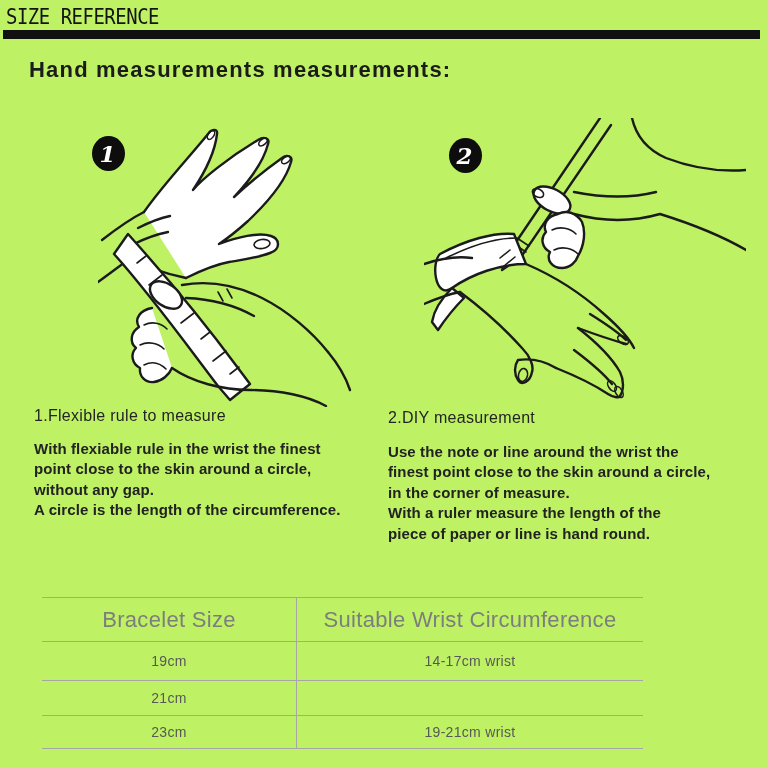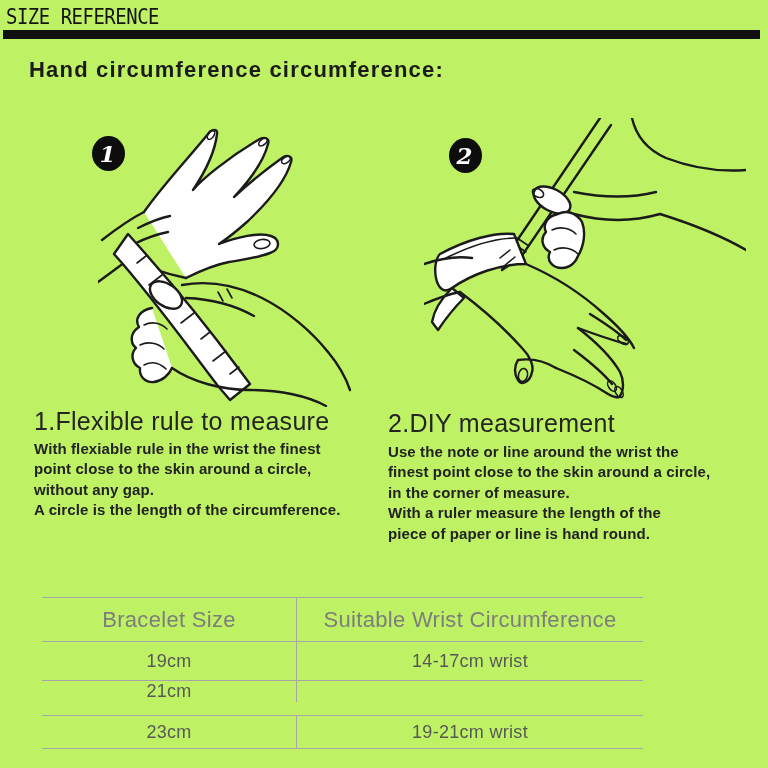--- a/index.html
+++ b/index.html
@@ -36,55 +36,55 @@
 
   .illus { position:absolute; }
   .illus-1 { left:98px;  top:122px; width:292px; height:285px; }
   .illus-2 { left:424px; top:118px; width:322px; height:284px; }
   .illus svg { width:100%; height:100%; display:block; }
   .ln { fill:none; stroke:#1b1b1b; stroke-width:2.4; stroke-linecap:round; stroke-linejoin:round; }
   .fw { fill:#ffffff; stroke:#1b1b1b; stroke-width:2.4; stroke-linecap:round; stroke-linejoin:round; }
   .tk { fill:none; stroke:#1b1b1b; stroke-width:1.6; stroke-linecap:round; }
 
   .step-heading {
-    position:absolute; font-size:25px; font-weight:400; color:#242424;
+    position:absolute; font-size:16px; font-weight:400; color:#242424;
     letter-spacing:0.3px; white-space:nowrap;text-align:center;
   }
   .heading-1 { left:34px;  top:407px; }
   .heading-2 { left:388px; top:409px; }
 
   .step-body {
     position:absolute; font-size:15px; font-weight:700; color:#222222;
     line-height:20.4px; letter-spacing:0.1px; white-space:nowrap;
   }
   .body-1 { left:34px;  top:439px; }
   .body-2 { left:388px; top:442px; }
 
   
   .size-table { position:absolute; left:42px; top:597px; width:601px; }
   .t-row { display:flex; border-bottom:1px solid #a6a6a6; }
   .t-row.head { border-top:1px solid #a6a6a6; height:45px; }
   .t-row.r1 { height:39px; }
-  .t-row.r2 { height:35px;flex-direction:column; }
+  .t-row.r2 { height:35px; }
   .t-row.r3 { height:33px;text-align:center; }
   .t-cell { display:flex; align-items:center; justify-content:center; }
   .t-cell.c1 { width:255px; border-right:1px solid #a6a6a6; }
   .t-cell.c2 { flex:1; }
   .t-row.head .t-cell { font-size:22px; color:#7d7d7d; letter-spacing:0.3px; }
-  .t-row.data .t-cell { font-size:18px; color:#585858; letter-spacing:0.3px; }
+  .t-row.data .t-cell { font-size:14px; color:#585858; letter-spacing:0.3px; }
 </style>
 </head>
 <body>
 
 <div class="page">
 
   <div class="size-ref-title">SIZE REFERENCE</div>
   <div class="title-bar"></div>
 
-  <div class="page-title">Hand circumference circumference:</div>
+  <div class="page-title">Hand measurements measurements:</div>
 
   <div class="step-badge badge-1">1</div>
 
   <div class="illus illus-1">
     <svg viewBox="0 0 292 285" xmlns="http://www.w3.org/2000/svg">
 
       <path class="ln" d="M4,118 C22,104 34,96 46,90"></path>
       <path class="ln" d="M0,160 C14,150 24,142 33,136"></path>
 
       <path class="fw" d="M46,90 C64,64 94,32 110,12 C113,7 120,6 119,12 C117,30 107,50 95,68

